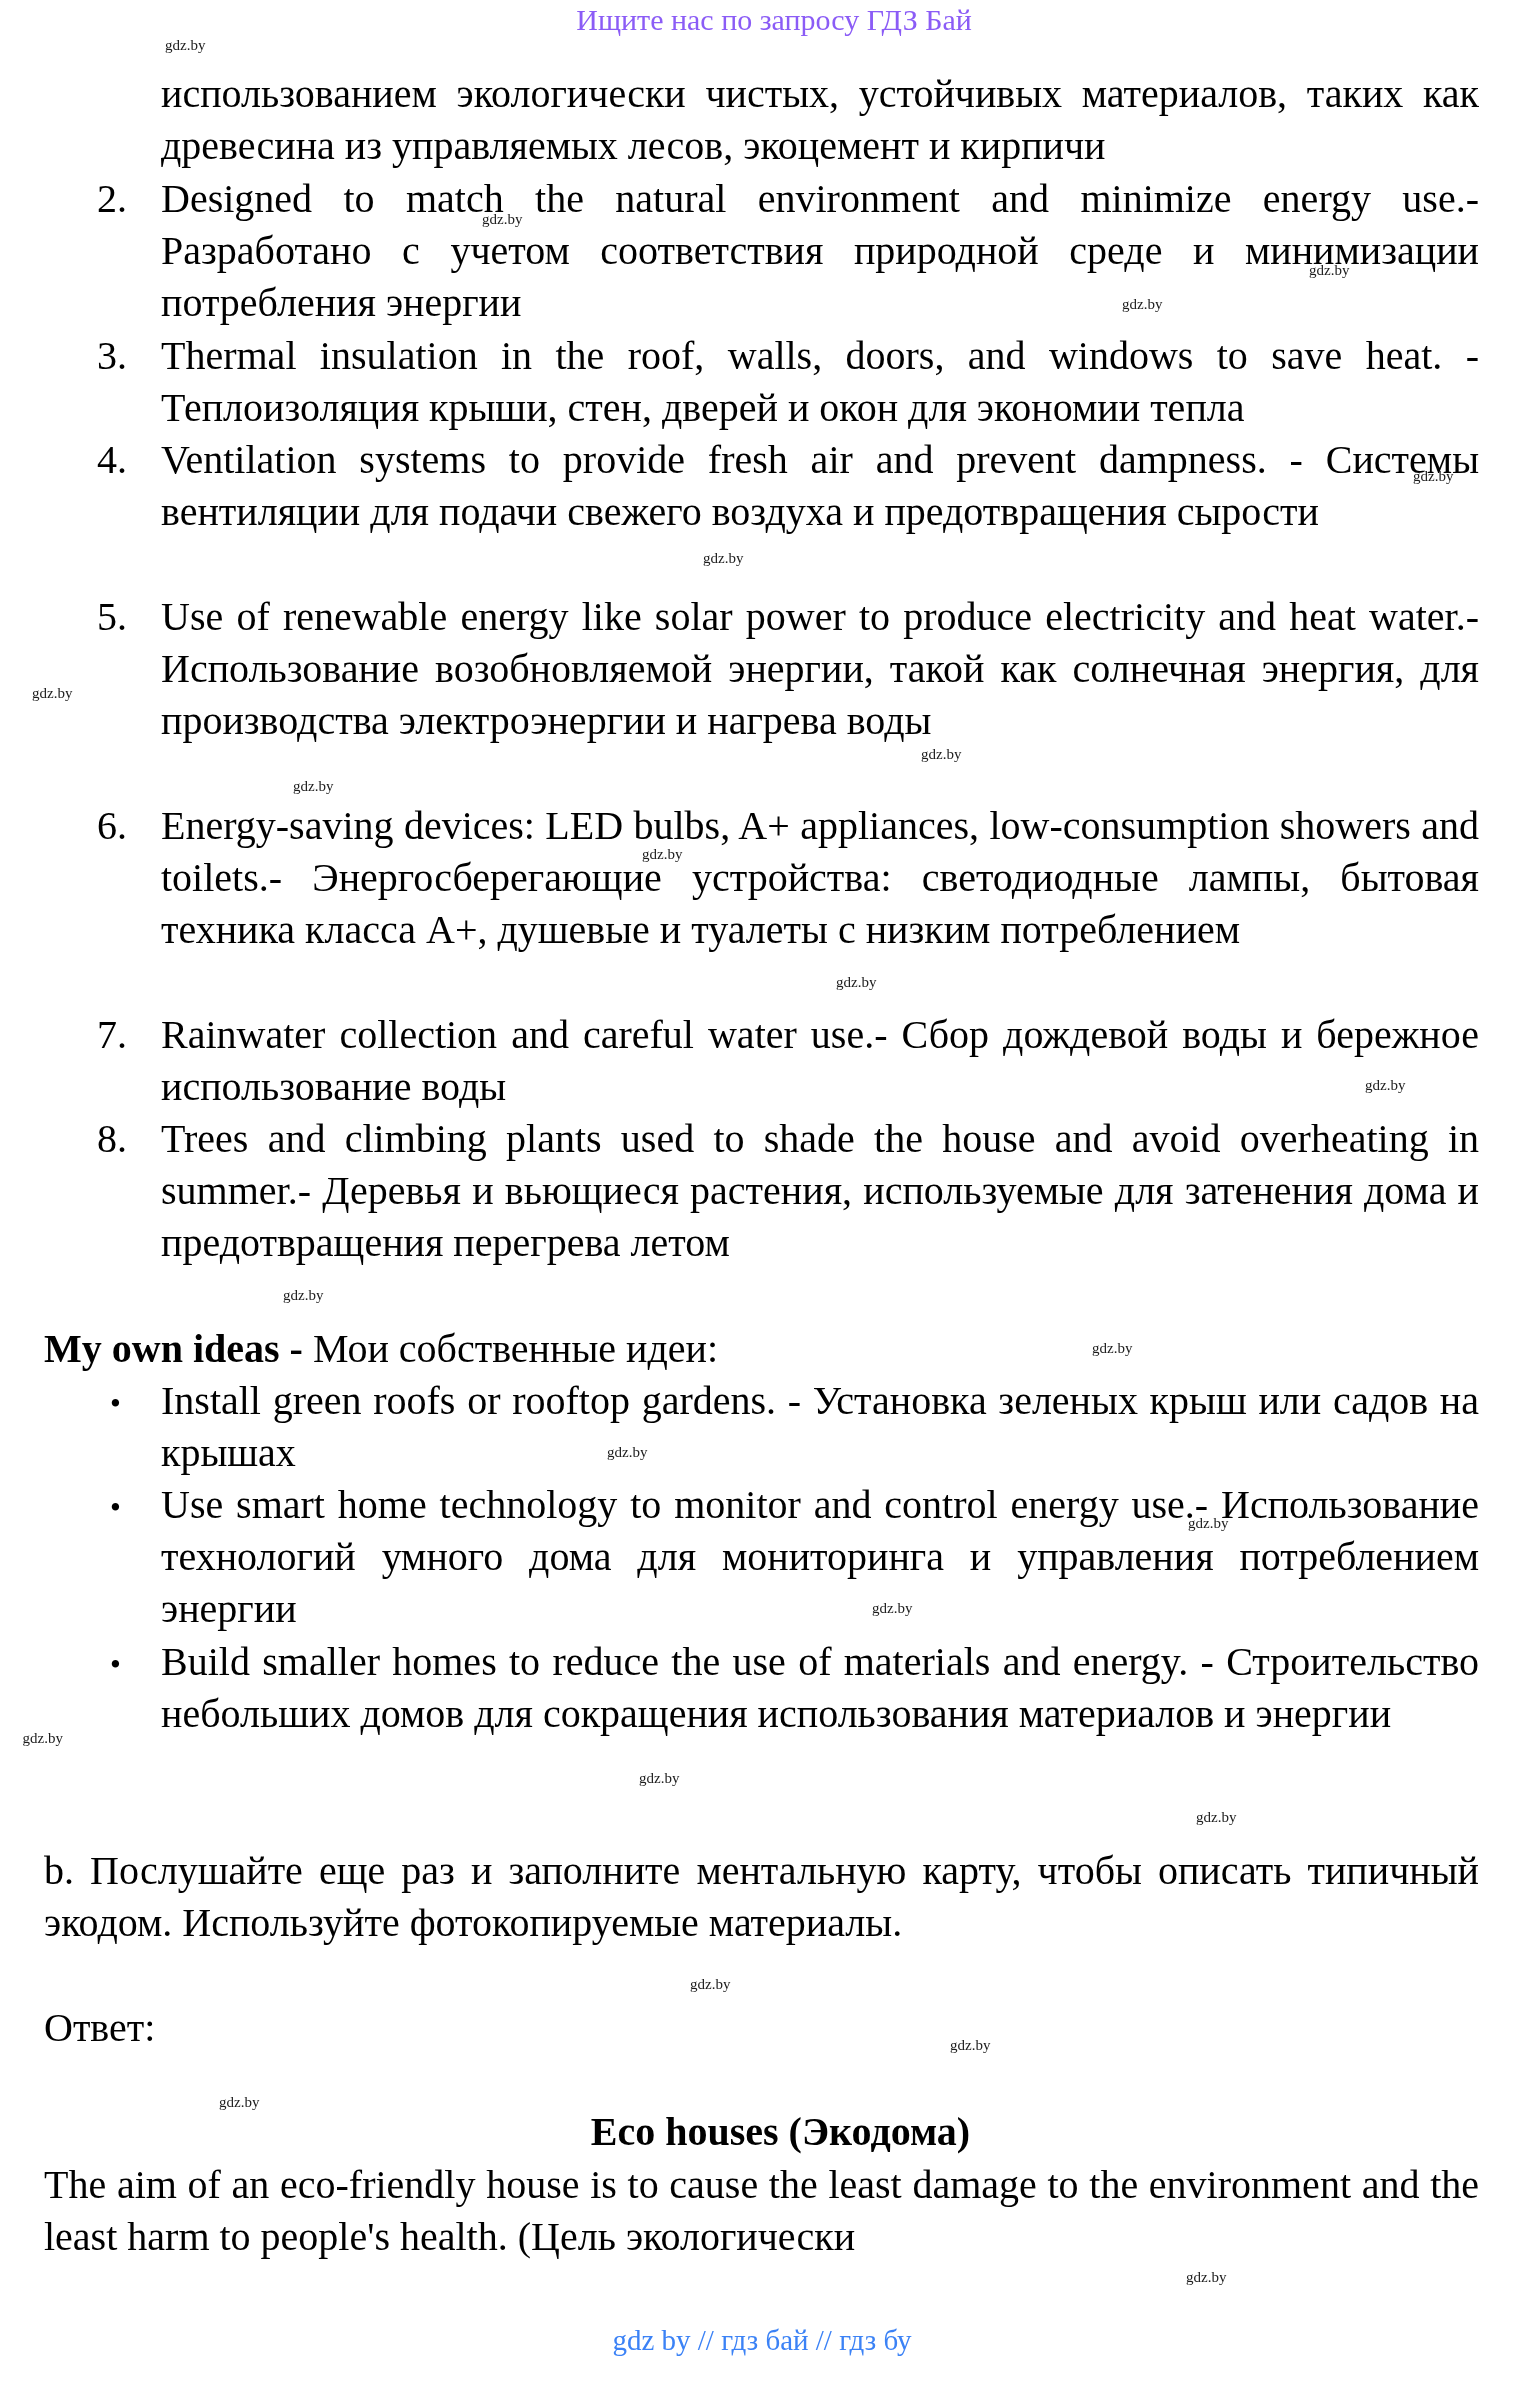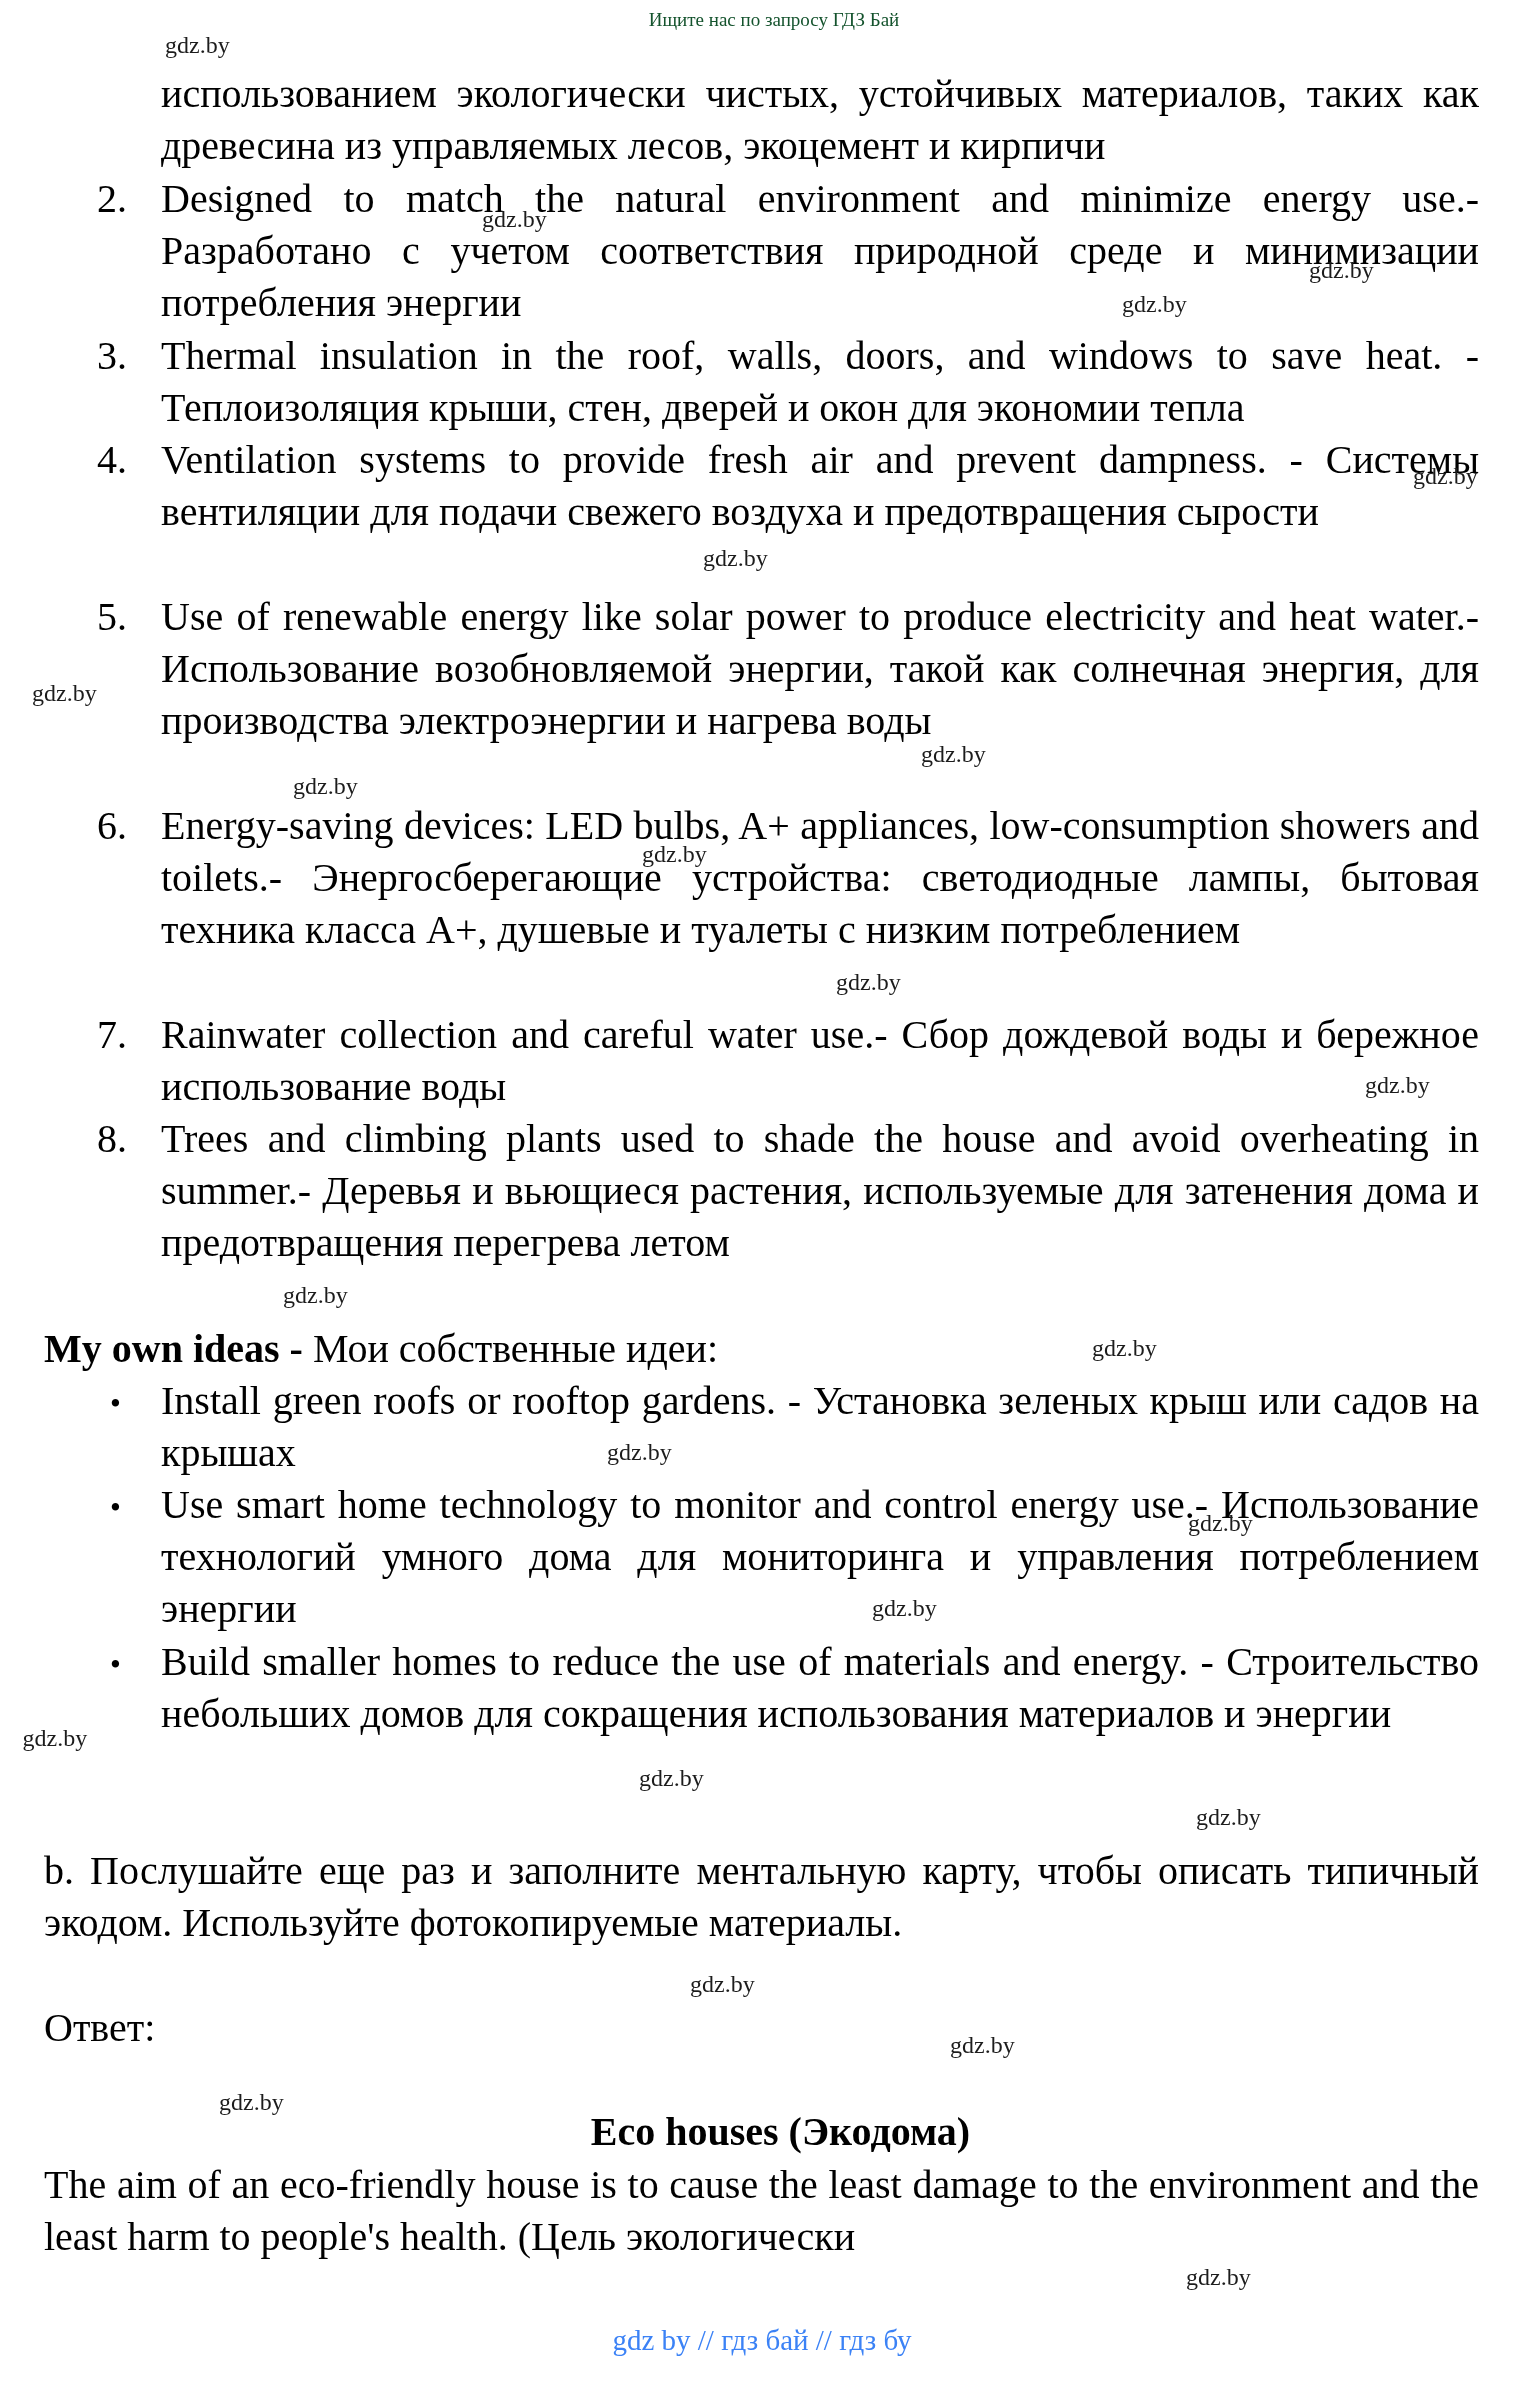--- a/index.html
+++ b/index.html
@@ -12,28 +12,28 @@
     font-family: "Liberation Serif", "DejaVu Serif", serif;
     font-size: 40px;
     line-height: 52px;
     color: #000000;
   }
   .promo {
     position: absolute;
     top: 1.6px; left: 0;
     width: 100%;
     text-align: center;
-    font-size: 19px;
+    font-size: 30px;
     line-height: 35px;
-    color: #14532d;
+    color: #8b5cf6;
     padding-left: 24px;
   }
   .wm {
     position: absolute;
-    font-size: 24px;
+    font-size: 15px;
     line-height: 26px;
     color: #1c1c1c;
     white-space: nowrap;
     text-align: right;
   }
   .block {
     position: absolute;
     left: 161px;
     width: 1318px;
     text-align: justify;

